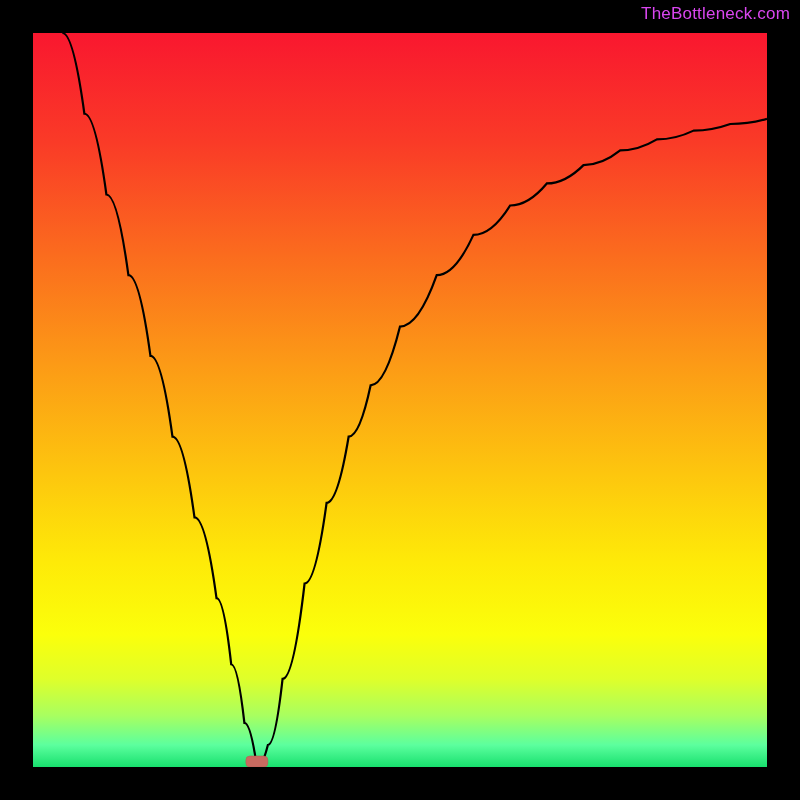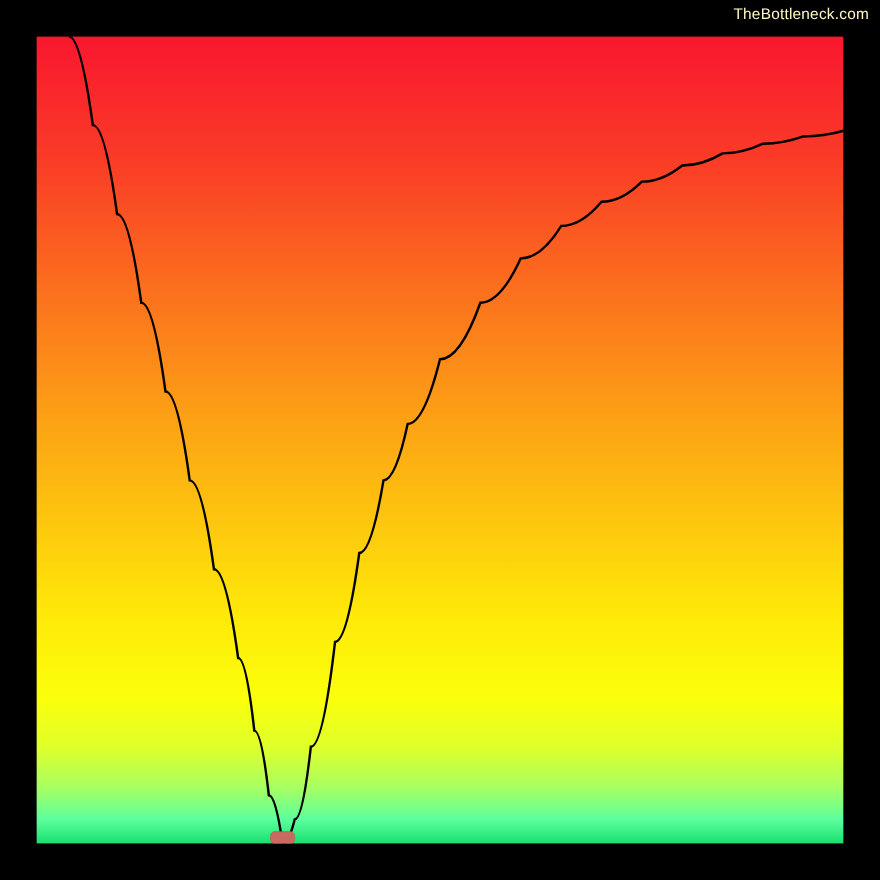--- a/index.html
+++ b/index.html
@@ -15,22 +15,22 @@
     position: absolute;
     top: 0; left: 0;
     width: 800px;
     height: 800px;
     background: #000;
   }
   .watermark {
     position: absolute;
     top: 4px;
     right: 10px;
-    color: #fef9c3;
-    font-size: 14px;
+    color: #d946ef;
+    font-size: 17px;
     font-weight: 500;
     letter-spacing: 0.2px;
     user-select: none;
   }
   .plot-area {
     position: absolute;
     left: 33px;
     top: 33px;
     width: 734px;
     height: 734px;

